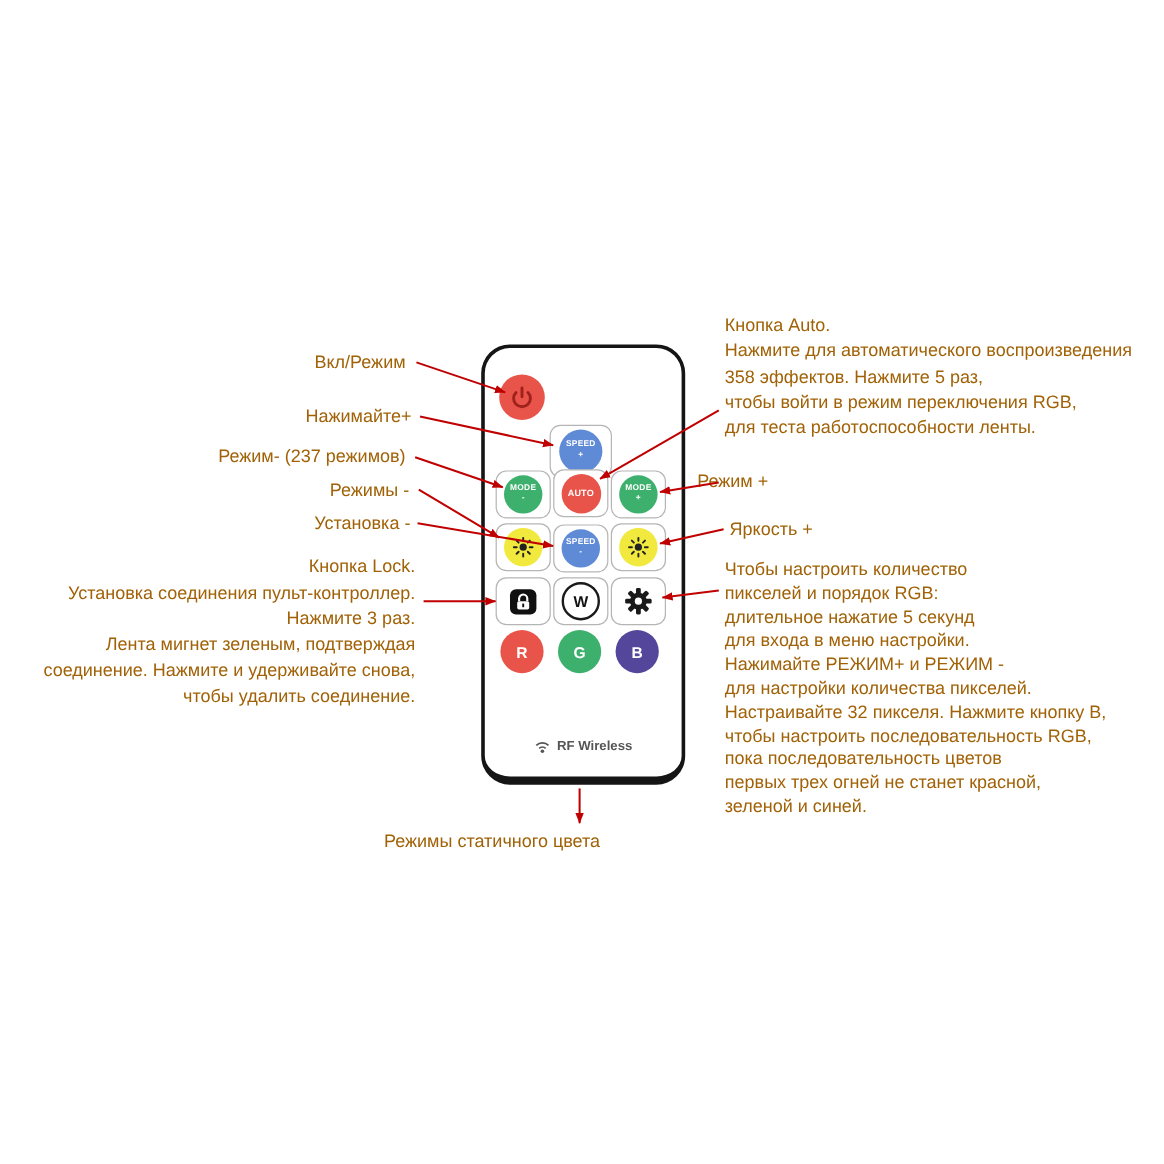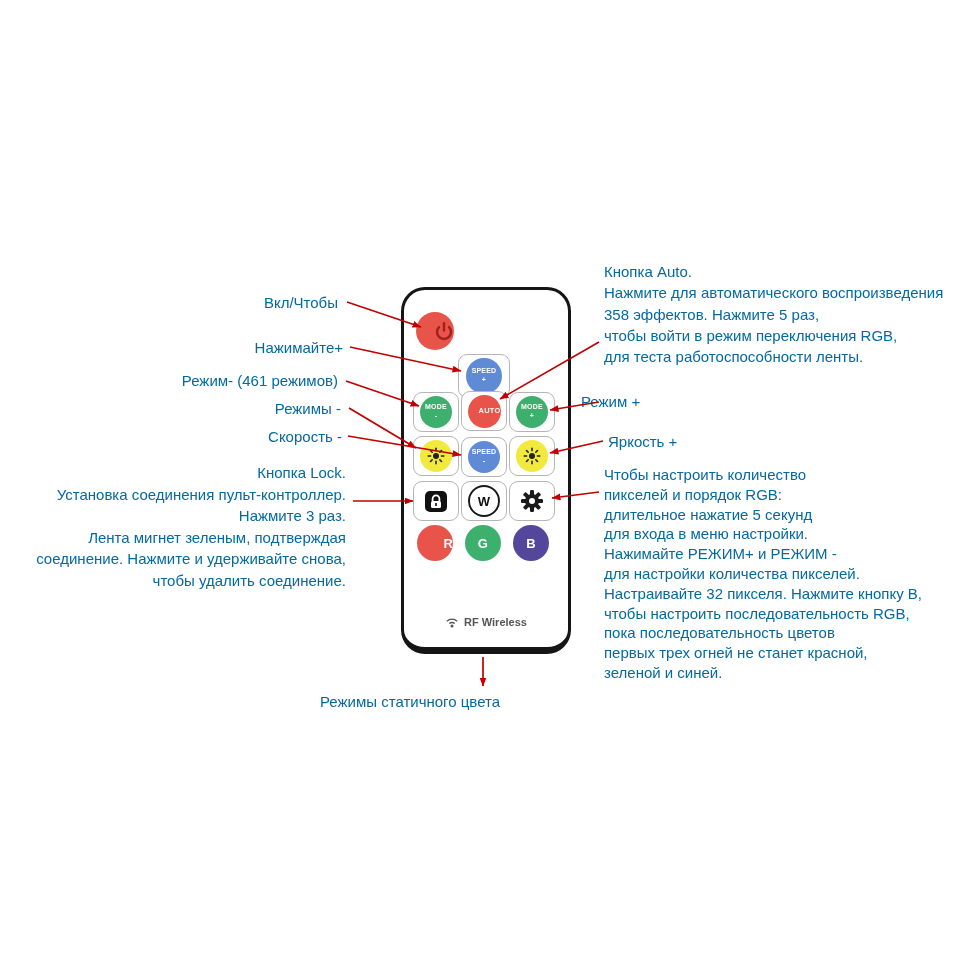--- a/index.html
+++ b/index.html
@@ -1,21 +1,21 @@
 <!DOCTYPE html>
 <html style="--c-arrow: #c00000; --c-red: #e9544a; --c-blue: #5f8bd6; --c-green: #3eb06d; --c-yellow: #f2e93f; --c-purple: #54479b;"><head>
 <meta charset="utf-8">
 <style>
   html,body{margin:0;padding:0;}
   body{
     width:970px;height:970px;background:#ffffff;position:relative;overflow:hidden;
     font-family:"Liberation Sans","DejaVu Sans",sans-serif;color:#1c1c1c;
   }
   .note{
-    position:absolute;font-size:15px;line-height:21px;color:#0369a1;
+    position:absolute;font-size:15px;line-height:21px;color:#a16207;
     white-space:pre-line;
   }
   .ra{text-align:right;}
   .ca{text-align:left;}
   
   .remote{
     position:absolute;left:401px;top:287px;width:170px;height:367px;
     border:3px solid #151515;border-bottom-width:7px;border-radius:24px;
     background:#fff;box-sizing:border-box;z-index:1;
   }
@@ -27,44 +27,44 @@
     border-radius:50%;display:flex;align-items:center;justify-content:center;
     box-sizing:border-box;
   }
   .btxt{
     font-weight:bold;color:#fff;text-align:center;white-space:pre-line;
     font-size:7px;line-height:1.25;letter-spacing:.2px;
   }
   .btxt.big{font-size:13px;line-height:1;}
   .btxt.auto{font-size:7.5px;}
   .wtxt{font-weight:bold;color:#111;font-size:13px;line-height:1;}
-  .bg-red{background:var(--c-red,#e9544a);justify-content:flex-end;}
+  .bg-red{background:var(--c-red,#e9544a);}
   .bg-blue{background:var(--c-blue,#5f8bd6);}
   .bg-green{background:var(--c-green,#3eb06d);}
   .bg-yellow{background:var(--c-yellow,#f2e93f);}
   .bg-purple{background:var(--c-purple,#54479b);}
   .wbtn{background:#fff;border:2px solid #1a1a1a;}
   .rf{
     position:absolute;left:0;right:0;top:324px;height:16px;
     display:flex;align-items:center;justify-content:center;gap:5px;
     font-size:11px;font-weight:bold;color:#555;
   }
   
   .arrows{position:absolute;left:0;top:0;z-index:5;pointer-events:none;}
   .arrows line{stroke:var(--c-arrow,#c00000);stroke-width:1.7;}
   .arrows marker path{fill:var(--c-arrow,#c00000);}
 </style>
 </head>
 <body>
 
-<div class="note ra" style="left:160px;top:292px;width:178px">Вкл/Чтобы</div>
+<div class="note ra" style="left:160px;top:292px;width:178px">Вкл/Режим</div>
 <div class="note ra" style="left:160px;top:337px;width:183px">Нажимайте+</div>
-<div class="note ra" style="left:120px;top:370px;width:218px">Режим- (461 режимов)</div>
+<div class="note ra" style="left:120px;top:370px;width:218px">Режим- (237 режимов)</div>
 <div class="note ra" style="left:160px;top:398px;width:181px">Режимы -</div>
-<div class="note ra" style="left:160px;top:426px;width:182px">Скорость -</div>
+<div class="note ra" style="left:160px;top:426px;width:182px">Установка -</div>
 <div class="note ra" style="left:10px;top:462px;width:336px;line-height:21.5px">Кнопка Lock.
 Установка соединения пульт-контроллер.
 Нажмите 3 раз.
 Лента мигнет зеленым, подтверждая
 соединение. Нажмите и удерживайте снова,
 чтобы удалить соединение.</div>
 
 <div class="note" style="left:604px;top:261px;width:366px;line-height:21.3px">Кнопка Auto.
 Нажмите для автоматического воспроизведения
 358 эффектов. Нажмите 5 раз,

